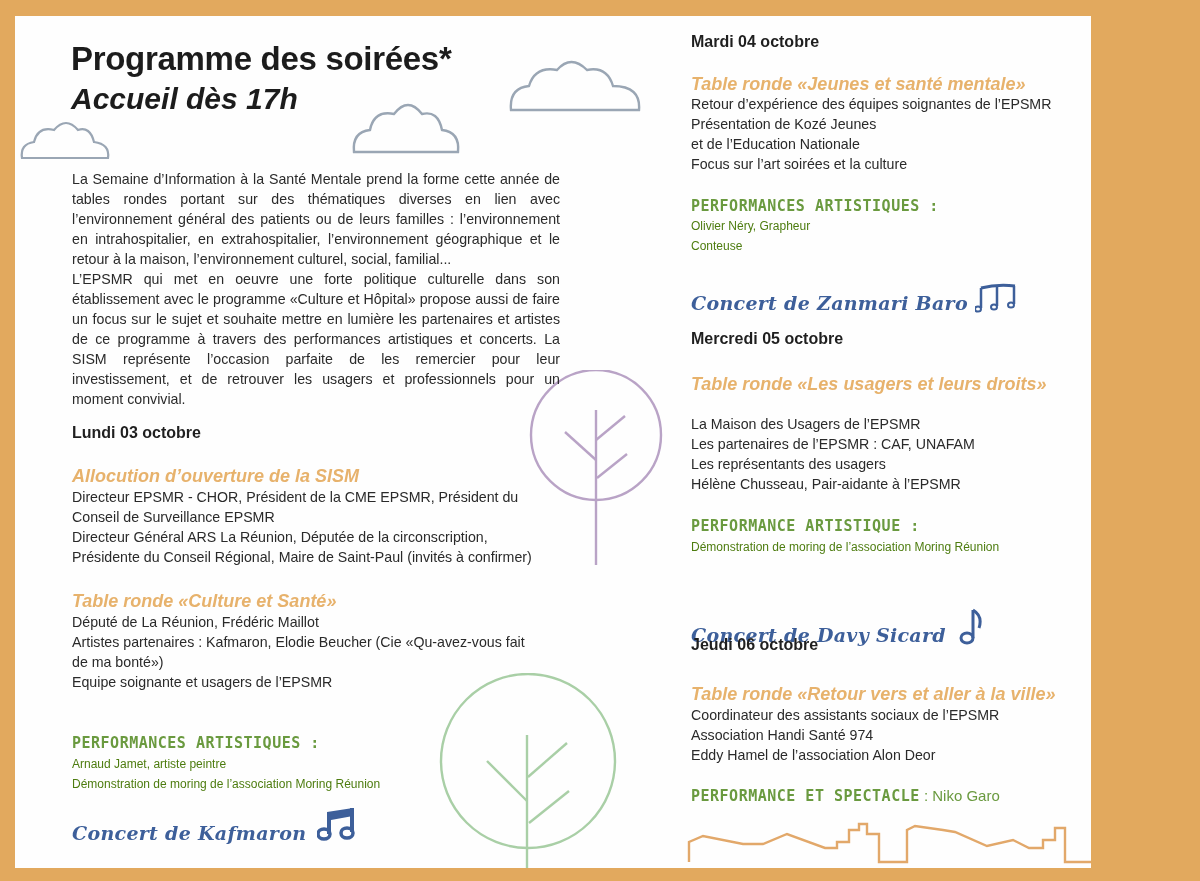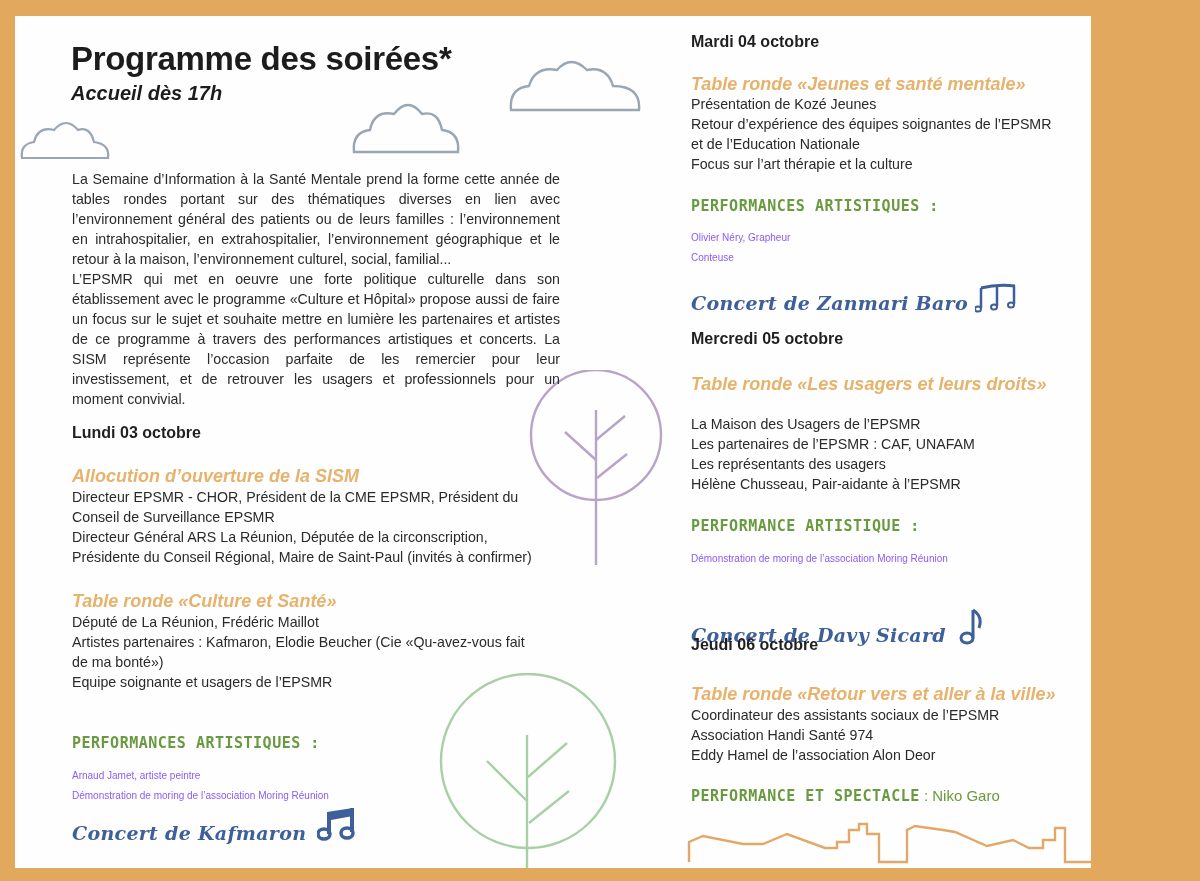--- a/index.html
+++ b/index.html
@@ -1,29 +1,29 @@
 <!DOCTYPE html>
 <html><head>
 <meta charset="utf-8">
 <style>
   html, body { margin:0; padding:0; }
   body { width:1200px; height:881px; background:#e2a95e; position:relative; overflow:hidden; font-family:"Liberation Sans", sans-serif; }
   .page { position:absolute; left:15px; top:16px; width:1076px; height:852px; background:#fefefe; overflow:hidden; }
   .deco { position:absolute; pointer-events:none; }
   .title { position:absolute; left:56px; top:24px; font-size:33px; font-weight:bold; color:#1c1c1c; letter-spacing:-0.3px; font-family:"Liberation Sans", sans-serif; }
-  .subtitle { position:absolute; left:56px; top:66px; font-size:20px; font-style:italic; font-weight:bold; color:#1c1c1c; font-family:"Liberation Sans", sans-serif; }
+  .subtitle { position:absolute; left:56px; top:66px; font-size:30px; font-style:italic; font-weight:bold; color:#1c1c1c; font-family:"Liberation Sans", sans-serif; }
   .intro { position:absolute; left:57px; top:153px; width:488px; font-size:14.2px; line-height:20px; color:#2a2a2a; text-align:justify; }
   .intro p { margin:0; }
   .day { position:absolute; font-size:16px; font-weight:bold; color:#1f1f1f; }
   .rt { position:absolute; font-size:18px; font-weight:bold; color:#e7b26c; white-space:nowrap;font-style:italic; }
   .lines { position:absolute; font-size:14.2px; line-height:20px; color:#2a2a2a; }
   .lines div { white-space:nowrap; }
   .perf { position:absolute; font-family:"DejaVu Sans Mono", monospace; font-weight:bold; font-size:15px; color:#6a9a3f; letter-spacing:0.5px; white-space:nowrap; }
   .perf .tail { font-family:"Liberation Sans", sans-serif; font-weight:normal; font-size:15px; letter-spacing:0; }
-  .green-lines { position:absolute; font-size:10px; line-height:20px; color:#8b5cf6;margin-top:12px; }
+  .green-lines { position:absolute; font-size:12px; line-height:20px; color:#4d7c0f; }
   .green-lines div { white-space:nowrap; }
   .concert { position:absolute; font-family:"DejaVu Serif", serif; font-style:italic; font-weight:bold; font-size:19px; color:#3d5f9a; white-space:nowrap; letter-spacing:0.3px;margin-top:24px; }
   .note { display:inline-block; vertical-align:bottom; margin-left:4px; }
 </style>
 </head>
 <body>
 
 <div class="page">
 
   <svg class="deco" style="left:3px;top:100px" width="95" height="46" viewBox="0 0 95 46">
@@ -91,24 +91,24 @@
       <line x1="12" y1="8" x2="12" y2="30" stroke="#3d5f9a" stroke-width="4"></line>
       <line x1="35" y1="4" x2="35" y2="28" stroke="#3d5f9a" stroke-width="4"></line>
       <ellipse cx="7" cy="30" rx="6" ry="5" fill="none" stroke="#3d5f9a" stroke-width="3.5"></ellipse>
       <ellipse cx="30" cy="29" rx="6" ry="5" fill="none" stroke="#3d5f9a" stroke-width="3.5"></ellipse>
     </svg>
   </div>
 
   <div class="day" style="left:676px;top:17px">Mardi 04 octobre</div>
   <div class="rt" style="left:676px;top:58px">Table ronde «Jeunes et santé mentale»</div>
   <div class="lines" style="left:676px;top:78px">
+    <div>Retour d’expérience des équipes soignantes de l’EPSMR</div>
     <div>Présentation de Kozé Jeunes</div>
-    <div>Retour d’expérience des équipes soignantes de l’EPSMR</div>
     <div>et de l’Education Nationale</div>
-    <div>Focus sur l’art thérapie et la culture</div>
+    <div>Focus sur l’art soirées et la culture</div>
   </div>
   <div class="perf" style="left:676px;top:181px">PERFORMANCES ARTISTIQUES :</div>
   <div class="green-lines" style="left:676px;top:200px">
     <div>Olivier Néry, Grapheur</div>
     <div>Conteuse</div>
   </div>
   <div class="concert" style="left:676px;top:252px">
     <span>Concert de Zanmari Baro</span>
     <svg class="note" width="44" height="36" viewBox="0 0 44 36" style="margin-left:0;vertical-align:top;margin-top:-10px">
       <path d="M6 6 Q22 2 40 4" fill="none" stroke="#3d5f9a" stroke-width="3"></path>

